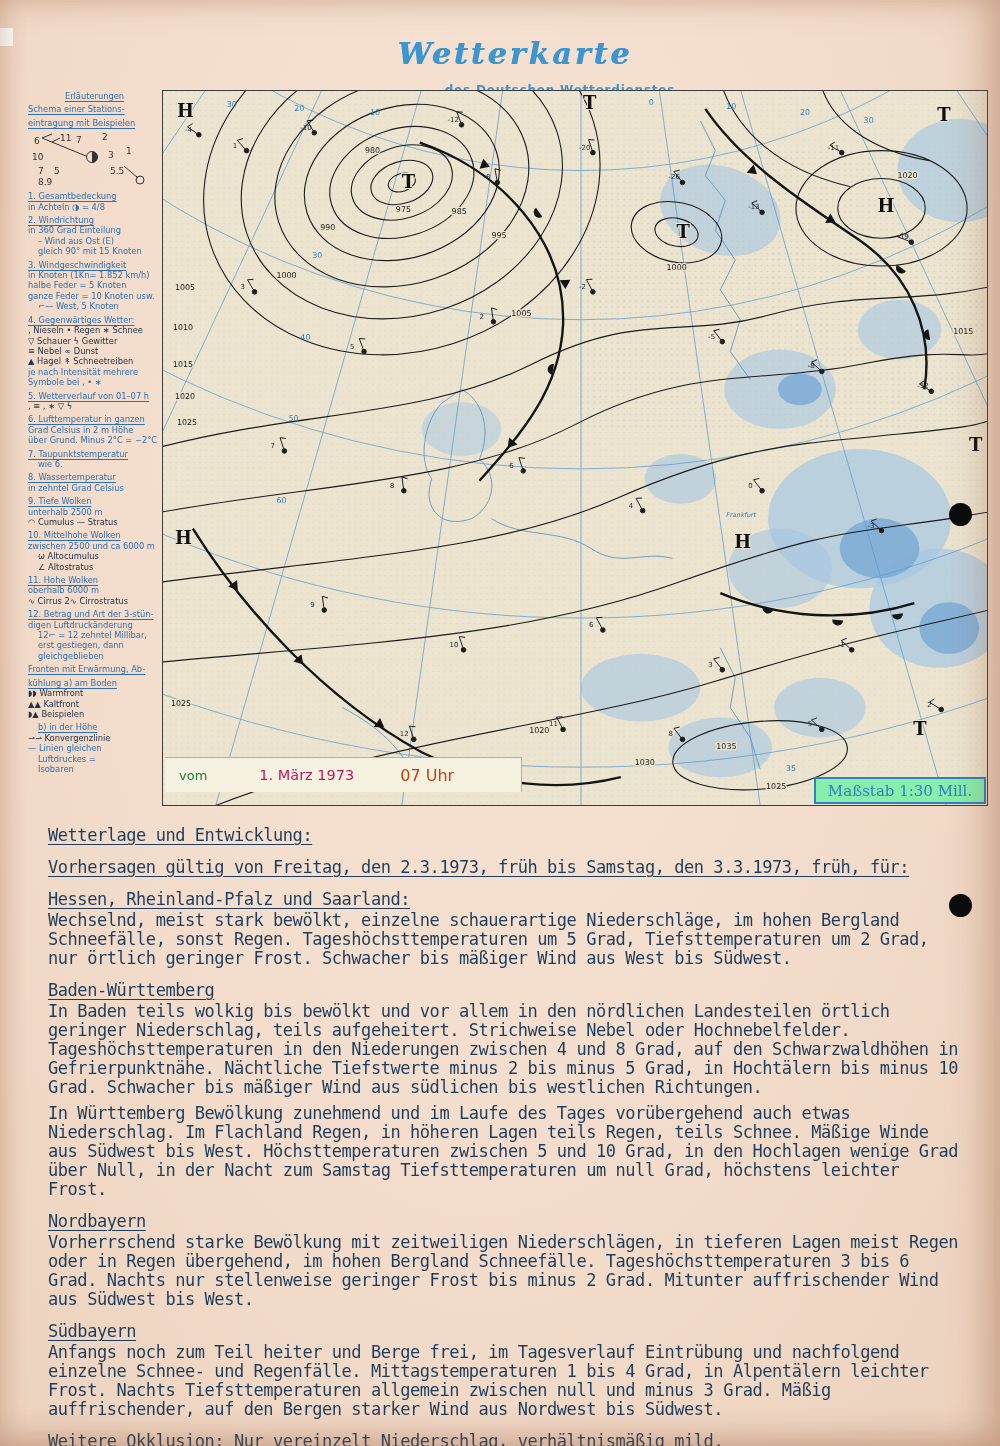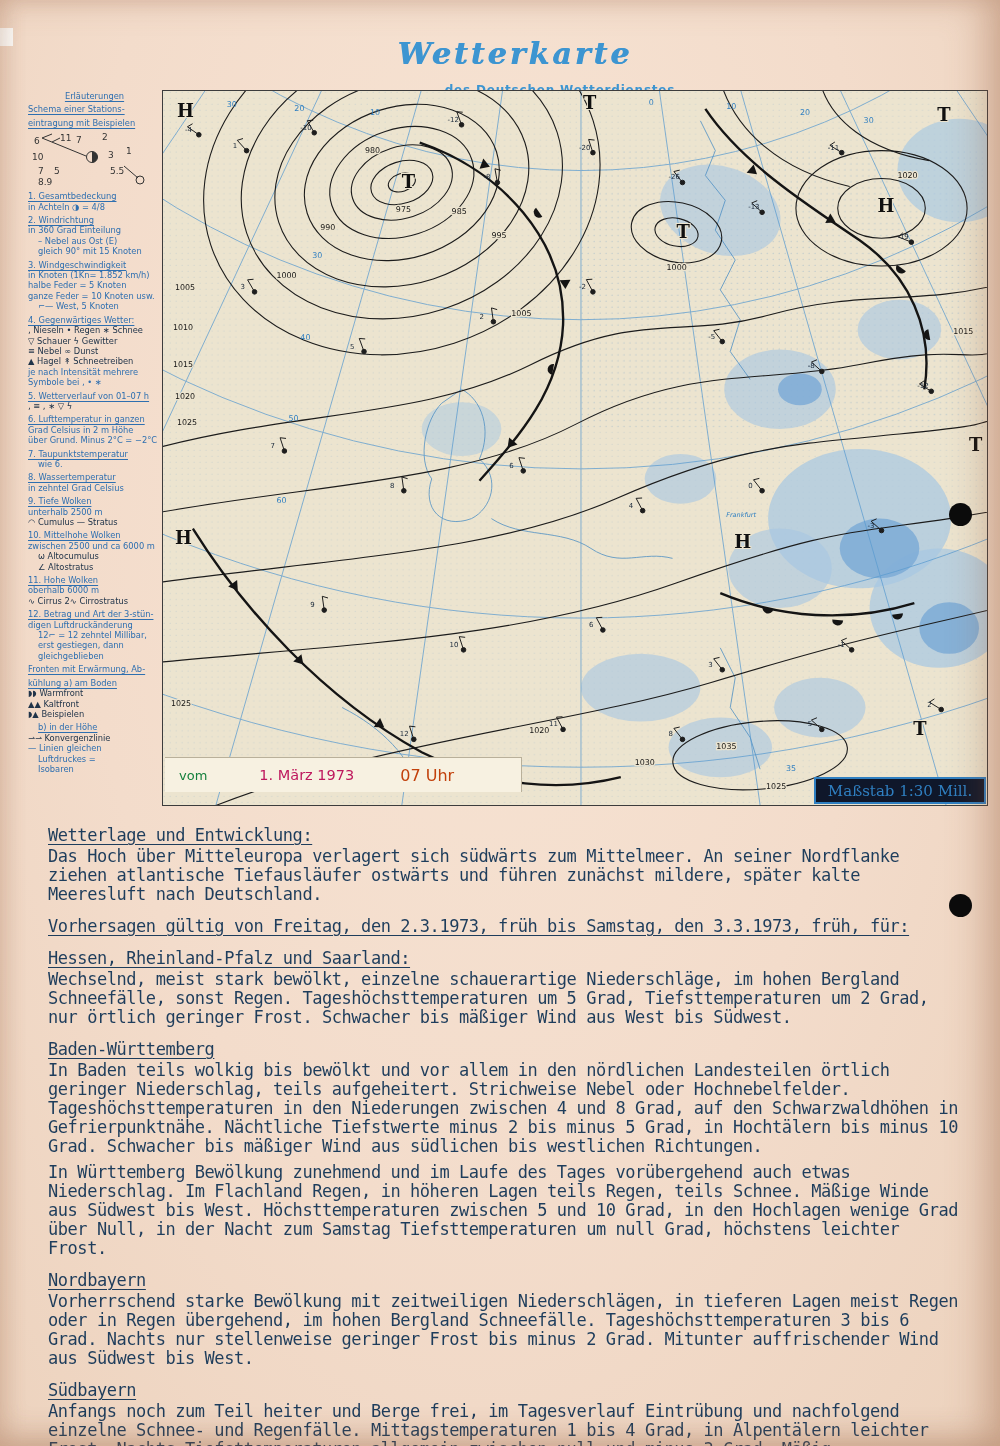--- a/index.html
+++ b/index.html
@@ -45,21 +45,21 @@
   text.glab{font-family:"DejaVu Sans",sans-serif;font-size:8px;fill:#2f7fc1;}
   text.city{font-family:"DejaVu Sans",sans-serif;font-size:6.5px;font-style:italic;fill:#2f7fc1;}
   text.stemp{font-family:"DejaVu Sans",sans-serif;font-size:7px;fill:#19283a;}
   .stn{stroke:#1d1d1d;stroke-width:1;fill:#1d1d1d;}
 
   .datebar{position:absolute;left:2px;bottom:13px;width:356px;height:34px;background:#f7f1e1;
         display:flex;align-items:center;border-top:1px solid #b9b09a;border-right:1px solid #b9b09a;}
   .datebar .vom{margin-left:14px;font-size:13px;color:#15803d;}
   .datebar .date{margin-left:52px;font-size:14.5px;color:#be185d;}
   .datebar .time{margin-left:46px;font-size:16px;color:#c2410c;}
-  .scalebox{position:absolute;right:1px;bottom:1px;width:172px;height:27px;background:#0f172a;
+  .scalebox{position:absolute;right:1px;bottom:1px;width:172px;height:27px;background:#86efac;
         border:2px solid #2f7fc1;box-sizing:border-box;display:flex;align-items:center;justify-content:center;
         font-family:"DejaVu Serif",serif;font-size:15px;color:#2f7fc1;}
 
   
   .forecast{position:absolute;left:48px;top:826px;width:917px;color:#1e3d5c;
         font-family:"DejaVu Sans Mono", monospace;font-size:17px;line-height:19px;letter-spacing:-.45px;}
   .sec{margin-bottom:13px;}
   .sec .h{margin-bottom:1px;}
   .sec .hu{text-decoration:underline;text-underline-offset:2.5px;}
   .sec p{margin:2px 0 7px 0;}
@@ -102,21 +102,21 @@
             <text x="8" y="44">7</text>
             <text x="24" y="44">5</text>
             <text x="80" y="44">5.5</text>
             <text x="8" y="55">8.9</text>
           </g>
         </svg>
         <div class="lg u">1. Gesamtbedeckung</div>
         <div class="lg">in Achteln  ◑ = 4/8</div>
         <div class="lg u">2. Windrichtung</div>
         <div class="lg">in 360 Grad Einteilung</div>
-        <div class="lg ind">– Nebel aus Ost (E)</div>
+        <div class="lg ind">– Wind aus Ost (E)</div>
         <div class="lg ind">gleich 90° mit 15 Knoten</div>
         <div class="lg u">3. Windgeschwindigkeit</div>
         <div class="lg">in Knoten (1Kn= 1.852 km/h)</div>
         <div class="lg">halbe Feder = 5 Knoten</div>
         <div class="lg">ganze Feder = 10 Knoten usw.</div>
         <div class="lg ind">⌐— West, 5 Knoten</div>
         <div class="lg u">4. Gegenwärtiges Wetter:</div>
         <div class="lg k">‚ Nieseln  • Regen  ∗ Schnee</div>
         <div class="lg k">▽ Schauer  ϟ Gewitter</div>
         <div class="lg k">≡ Nebel  ∞ Dunst</div>
@@ -530,21 +530,20 @@
     </div>
     <div class="scalebox">
       <span>Maßstab 1:30 Mill.</span>
     </div>
   </div>
 
   <main class="forecast">
     <div>
         <div class="sec">
           <div class="h"><span class="hu">Wetterlage und Entwicklung:</span></div>
-          <p>Das Hoch über Mitteleuropa verlagert sich südwärts zum Mittelmeer. An seiner Nordflanke ziehen atlantische Tiefausläufer ostwärts und führen zunächst mildere, später kalte Meeresluft nach Deutschland.</p>
         </div>
         <div class="sec">
           <div class="h"><span class="hu">Vorhersagen gültig von Freitag, den 2.3.1973, früh bis Samstag, den 3.3.1973, früh, für:</span></div>
         </div>
         <div class="sec">
           <div class="h"><span class="hu">Hessen, Rheinland-Pfalz und Saarland:</span></div>
           <p>Wechselnd, meist stark bewölkt, einzelne schauerartige Niederschläge, im hohen Bergland Schneefälle, sonst Regen. Tageshöchsttemperaturen um 5 Grad, Tiefsttemperaturen um 2 Grad, nur örtlich geringer Frost. Schwacher bis mäßiger Wind aus West bis Südwest.</p>
         </div>
         <div class="sec">
           <div class="h"><span class="hu">Baden-Württemberg</span></div>

